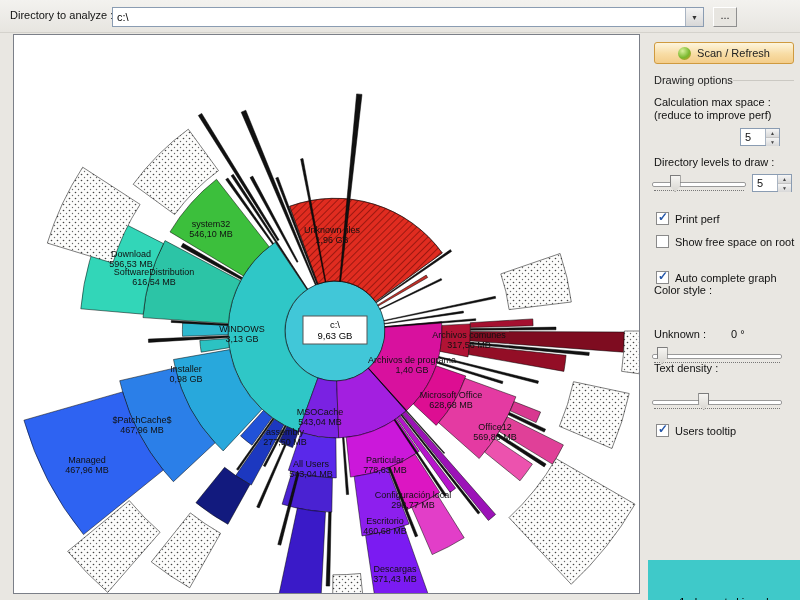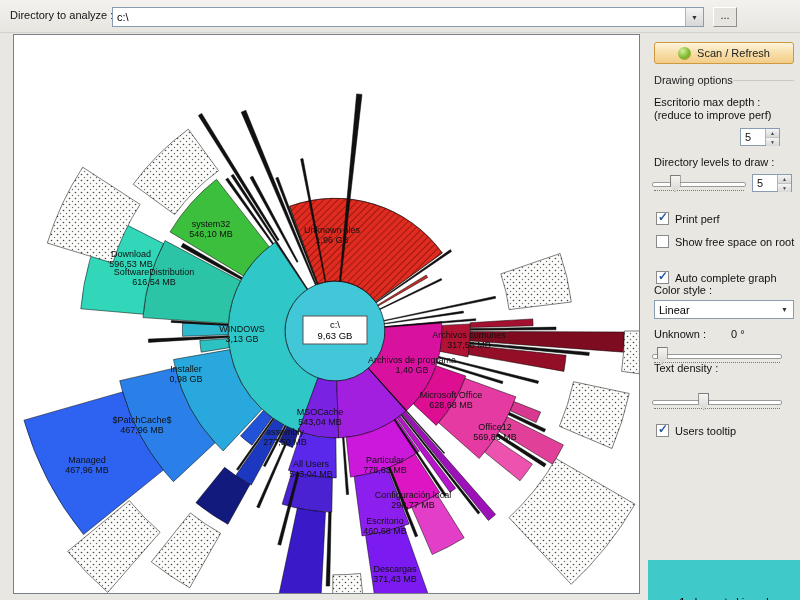--- a/index.html
+++ b/index.html
@@ -178,21 +178,21 @@
     <div id="scan-btn">
       <span id="scan-icon"></span>
       <span>Scan / Refresh</span>
     </div>
 
     <div class="sect">
       <span>Drawing options</span>
       <span class="rule"></span>
     </div>
 
-    <div class="plabel" style="top:62px">Escritorio max depth :</div>
+    <div class="plabel" style="top:62px">Calculation max space :</div>
     <div class="plabel" style="top:75px">(reduce to improve perf)</div>
 
     <div class="spin" style="left:92px;top:94px;width:40px">
       <span class="spin-val">5</span>
       <span class="spin-btns">
         <span class="sb">▲</span>
         <span class="sb">▼</span>
       </span>
     </div>
 
@@ -218,24 +218,20 @@
     <div class="cbrow" style="top:201px">
       <span class="cbox"></span>
       <span>Show free space on root</span>
     </div>
     <div class="cbrow" style="top:237px">
       <span class="cbox checked"></span>
       <span>Auto complete graph</span>
     </div>
 
     <div class="plabel" style="top:250px">Color style :</div>
-    <div class="combo" style="position:absolute;left:6px;top:266px;width:140px;height:19px">
-      <span class="combo-text">Linear</span>
-      <span class="combo-arrow" style="background:none;border-left:none">▼</span>
-    </div>
 
     <div id="rot-row">
       <span>Unknown :</span>
       <span id="rot-val">0 °</span>
     </div>
     <div class="slider" style="left:2px;top:312px;width:134px">
       <div class="track"></div>
       <div class="ticks"></div>
       <div class="thumb" style="left:5%"></div>
     </div>

